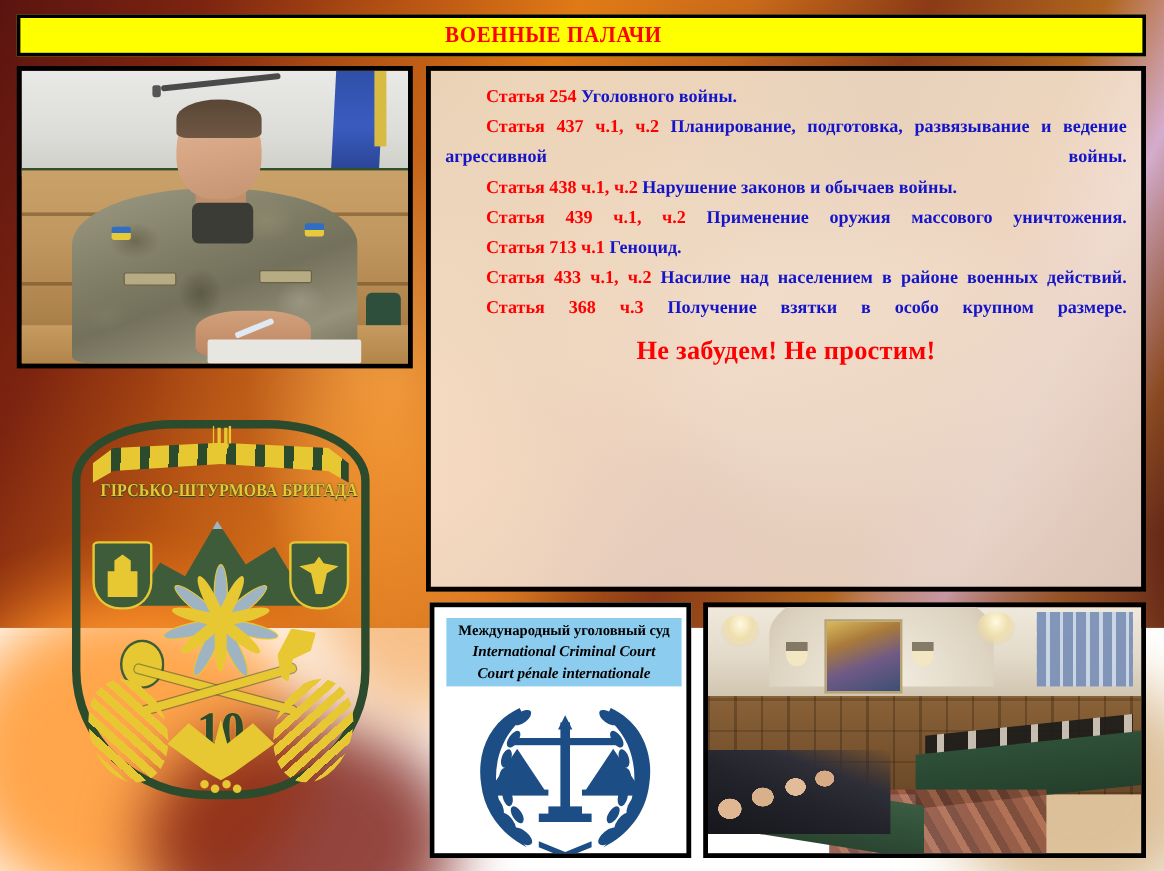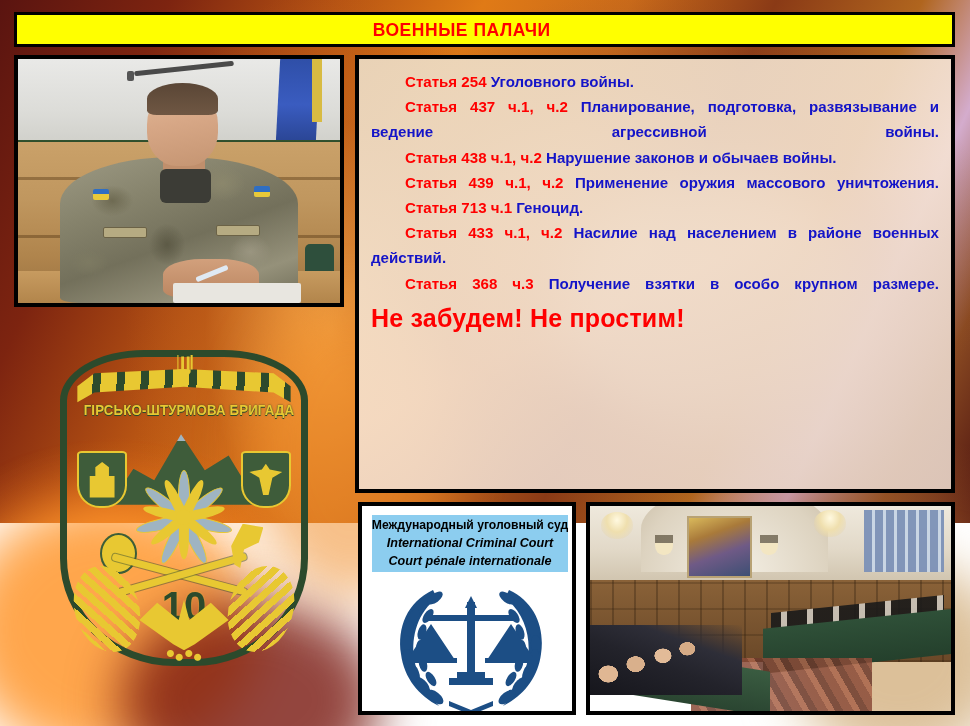--- a/index.html
+++ b/index.html
@@ -17,20 +17,21 @@
     width: 970px;
     height: 523px;
     background:
       radial-gradient(ellipse 300px 260px at 120px 640px, rgba(255,150,40,0.95) 0%, rgba(230,110,25,0.55) 45%, rgba(120,30,15,0) 78%),
       radial-gradient(ellipse 260px 240px at 880px 620px, rgba(215,175,110,0.80) 0%, rgba(160,90,40,0.45) 50%, rgba(90,25,15,0) 80%),
       radial-gradient(ellipse 420px 300px at 640px 250px, rgba(225,190,150,0.55) 0%, rgba(150,80,40,0.30) 55%, rgba(80,25,15,0) 85%),
       radial-gradient(ellipse 250px 420px at 330px 330px, rgba(250,180,90,0.75) 0%, rgba(190,95,30,0.40) 50%, rgba(90,25,15,0) 82%),
       linear-gradient(115deg,#5a1410 0%, #7d2410 14%, #b75413 28%, #e07a16 40%, #c96a1a 52%, #8a3a16 64%, #b0651e 76%, #d4accd 84%, #8a4a22 92%, #4e1410 100%),
       #6b2010;
     filter: none;
+    font-family: Liberation Serif, serif;
   }
   
   .bg-blob {
     position: absolute;
     border-radius: 50%;
     filter: blur(26px);
     pointer-events: none;
   }
 
   
@@ -240,22 +241,23 @@
     text-align: justify;
     text-align-last: justify;
     white-space: normal;
   }
   .line.last { text-align-last: left; }
   .para { text-indent: 34px; }
   .art  { color: #FF0000; }
   .blk  { color: #000000; }
   #closing {
     margin-top: 8px;
+    text-align: center;
     color: #FF0000;
-    font-size: 25px;
+    font-size: 22px;
     font-weight: bold;
     letter-spacing: 0.2px;
   }
 
   
   #icc-panel { left: 358px; top: 502px; width: 218px; height: 213px; background:#ffffff; }
   #icc-band {
     position:absolute; left:10px; top:9px; width:196px; height:57px;
     background:#8CCDEF;
     display:flex; flex-direction:column; align-items:center; justify-content:center;

